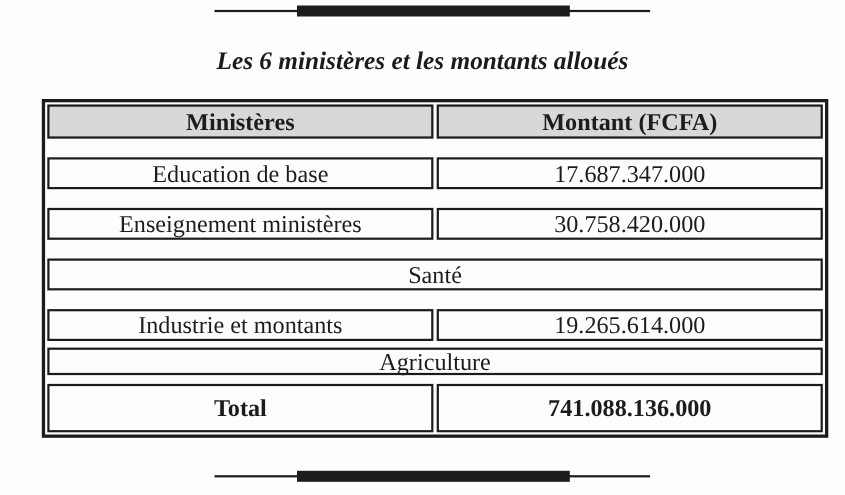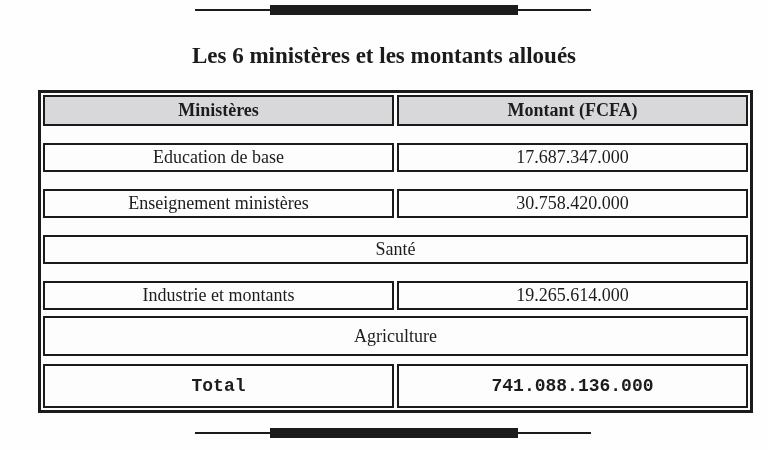--- a/index.html
+++ b/index.html
@@ -43,20 +43,21 @@
 
   .page-title {
     position: absolute;
     top: 28px;
     left: 0;
     width: 768px;
     text-align: center;
     font-weight: bold;
     font-size: 23px;
     color: #1b1b1b;
+    font-style: italic;
   }
 
   
   .table-frame {
     position: absolute;
     left: 38px;
     top: 90px;
     width: 715px;
     box-sizing: border-box;
     border: 3px solid #1b1b1b;
@@ -69,33 +70,33 @@
     margin-top: 17px;
   }
   .t-row:first-child { margin-top: 0; }
   .cell {
     box-sizing: border-box;
     border: 2px solid #1b1b1b;
     flex: 1;
     display: flex;
     align-items: center;
     justify-content: center;
-    font-size: 18px;
+    font-size: 22px;
     height: 29px;
     background: #fdfdfd;
     white-space: nowrap;
   }
   .header-row .cell {
     background: #d8d8db;
     font-weight: bold;
     height: 31px;
   }
   .row-agriculture { margin-top: 6px; }
-  .row-agriculture .cell { height: 40px; }
-  .row-total { margin-top: 8px; font-family: Liberation Mono, monospace; }
+  .row-agriculture .cell { height: 25px; }
+  .row-total { margin-top: 8px; }
   .row-total .cell {
     height: 44px;
     font-weight: bold;
   }
 </style>
 </head>
 <body>
 
 <div class="rule rule-top">
   <div class="thin"></div>

